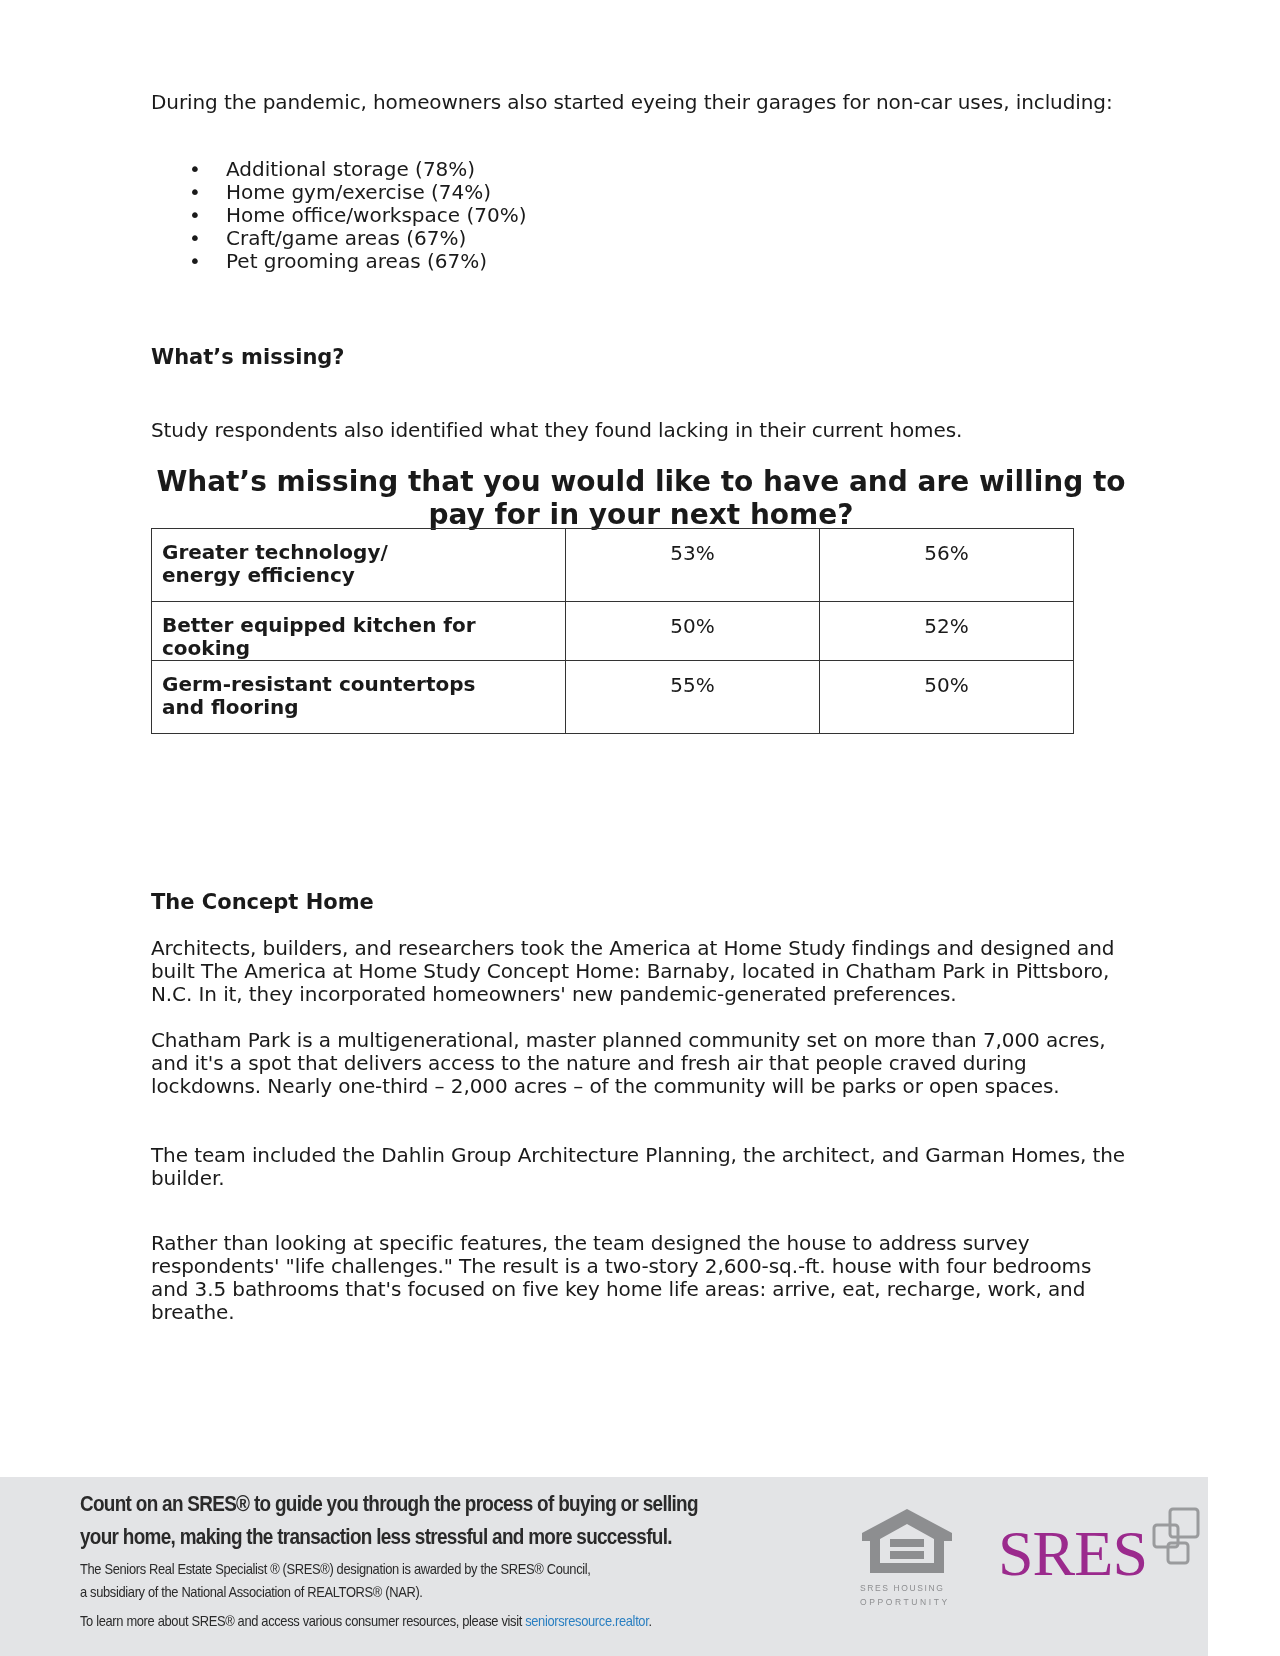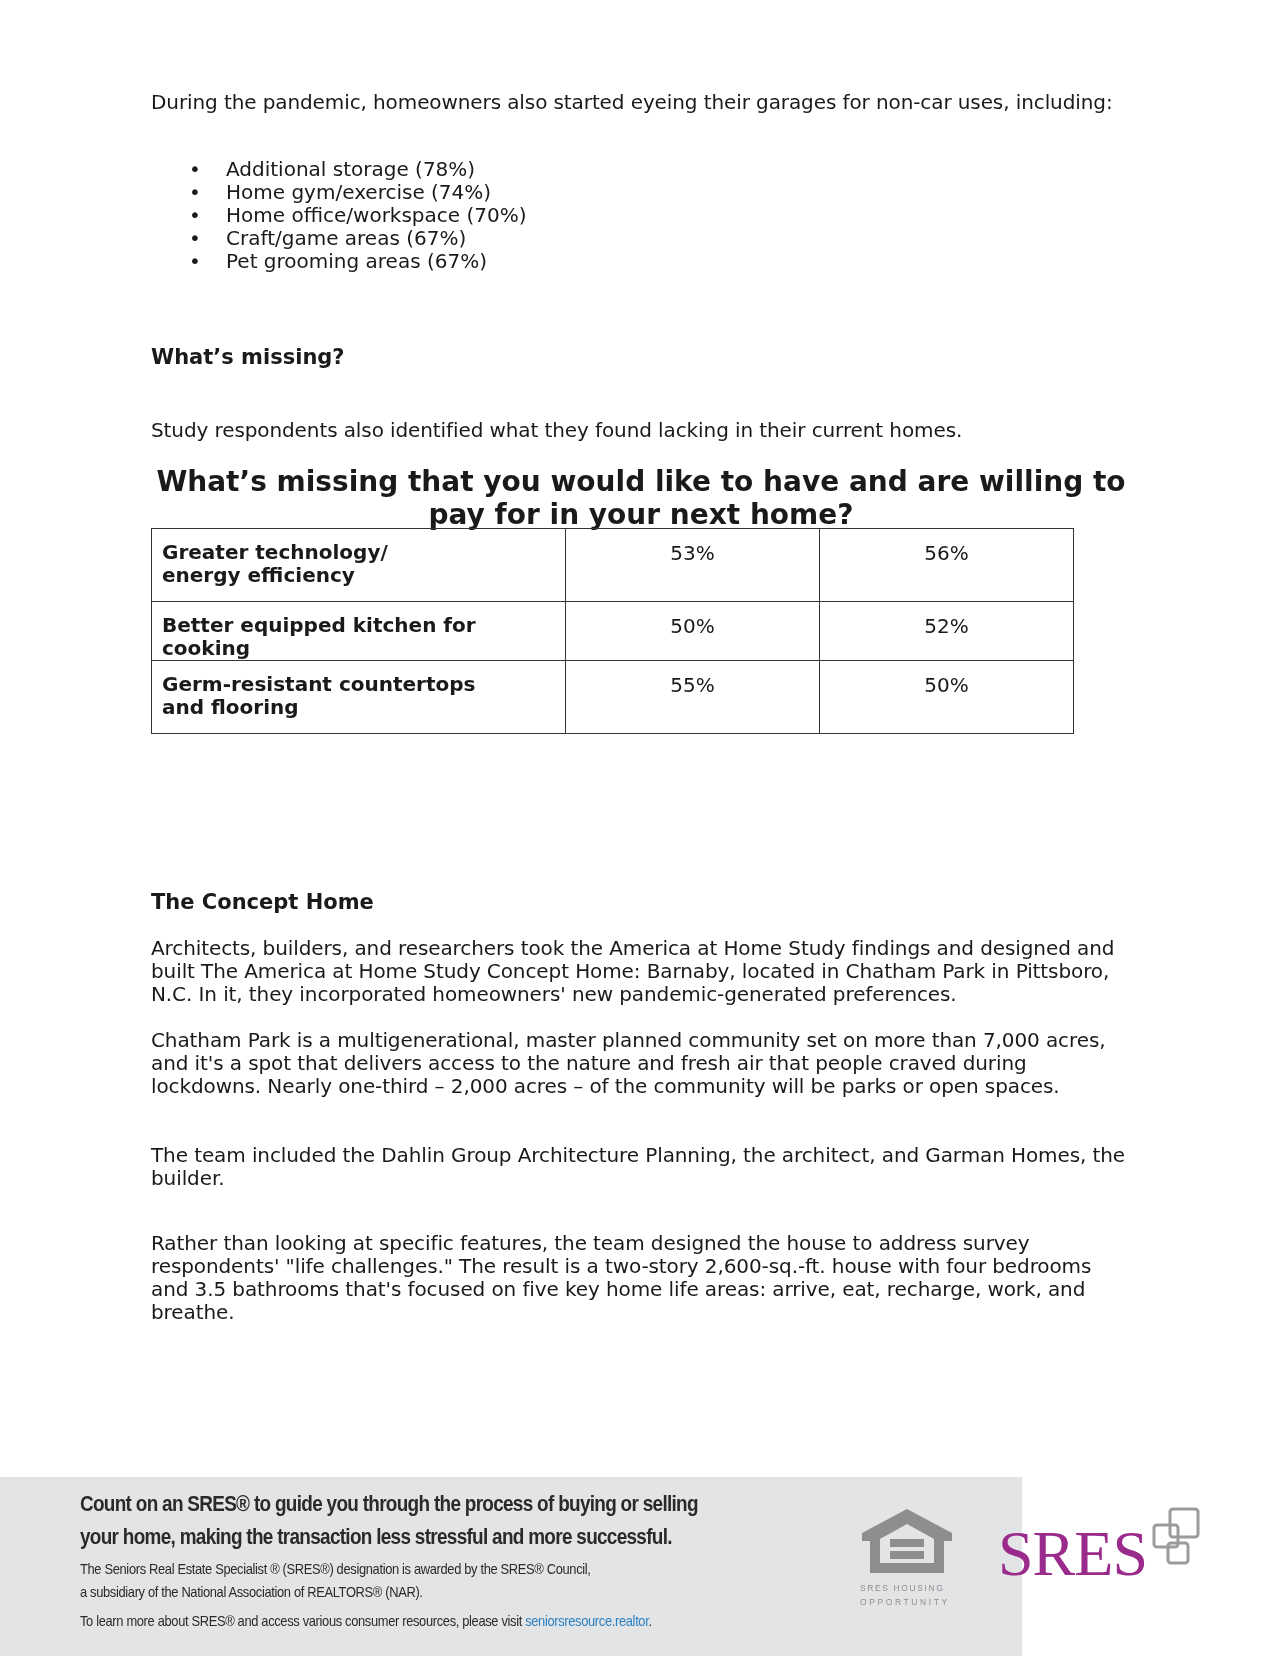--- a/index.html
+++ b/index.html
@@ -28,21 +28,21 @@
   table.grid td.val { text-align: center; padding-top: 12px; }
   table.grid tr.tall td { height: 59px; }
   table.grid tr.short td { height: 36px; }
   .h-concept { position: absolute; top: 890px; }
   .p1 { position: absolute; top: 937px; }
   .p2 { position: absolute; top: 1029px; }
   .p3 { position: absolute; top: 1144px; }
   .p4 { position: absolute; top: 1232px; }
 
   .footer {
-    position: absolute; left: 0; top: 1477px; width: 1022px; height: 179px;
+    position: absolute; left: 0; top: 1477px; width: 1208px; height: 179px;
     background: #e3e4e6;
   }
   .f-head {
     position: absolute; left: 80px; top: 10px; width: 700px;
     font-family: "Liberation Sans", sans-serif; font-weight: bold;
     font-size: 22px; line-height: 33px; color: #2a2a2a; letter-spacing: -0.8px;
     transform: scaleX(0.86); transform-origin: left top; width: 820px;
   }
   .f-small {
     position: absolute; left: 80px; font-family: "Liberation Sans", sans-serif;

